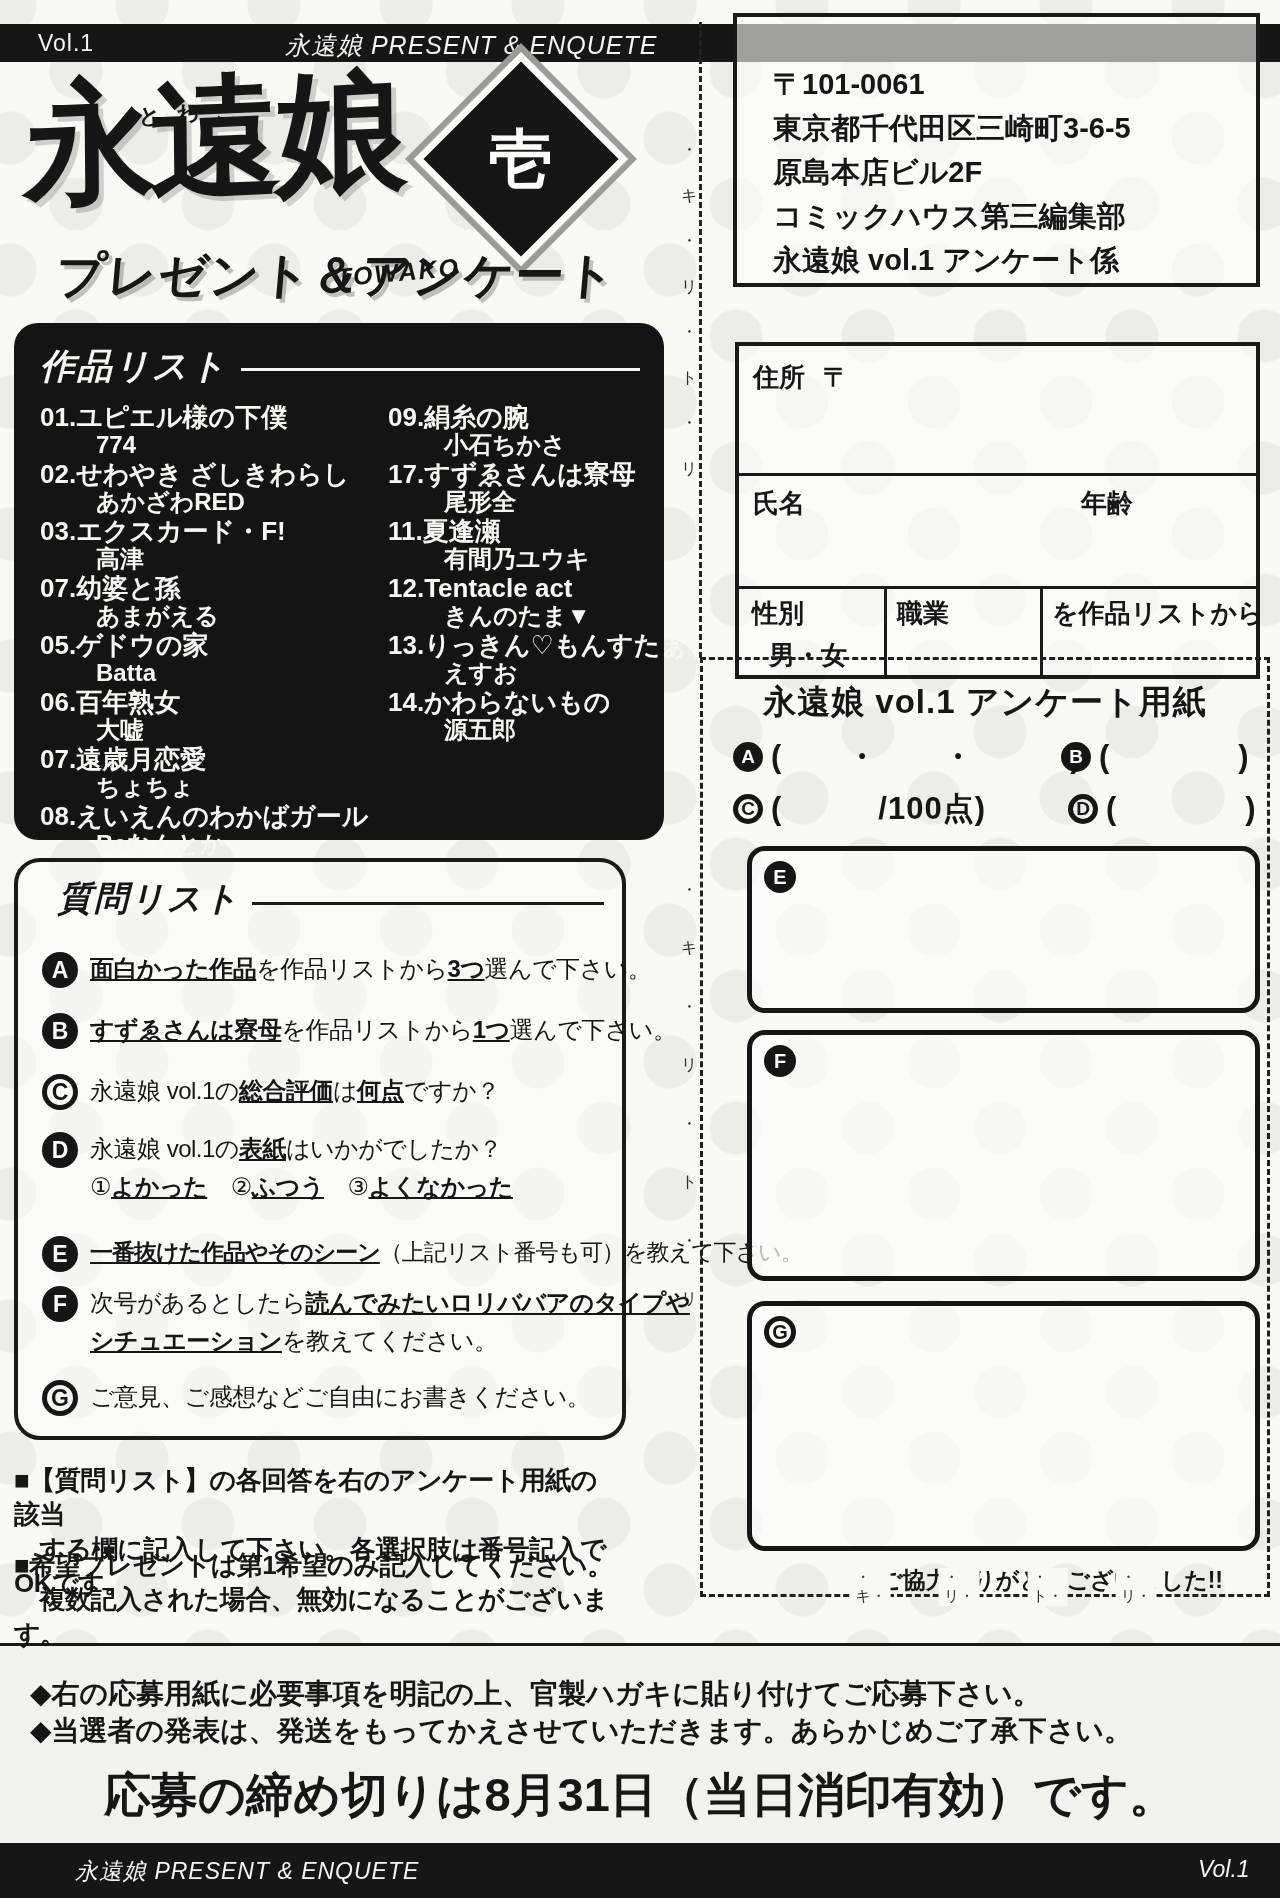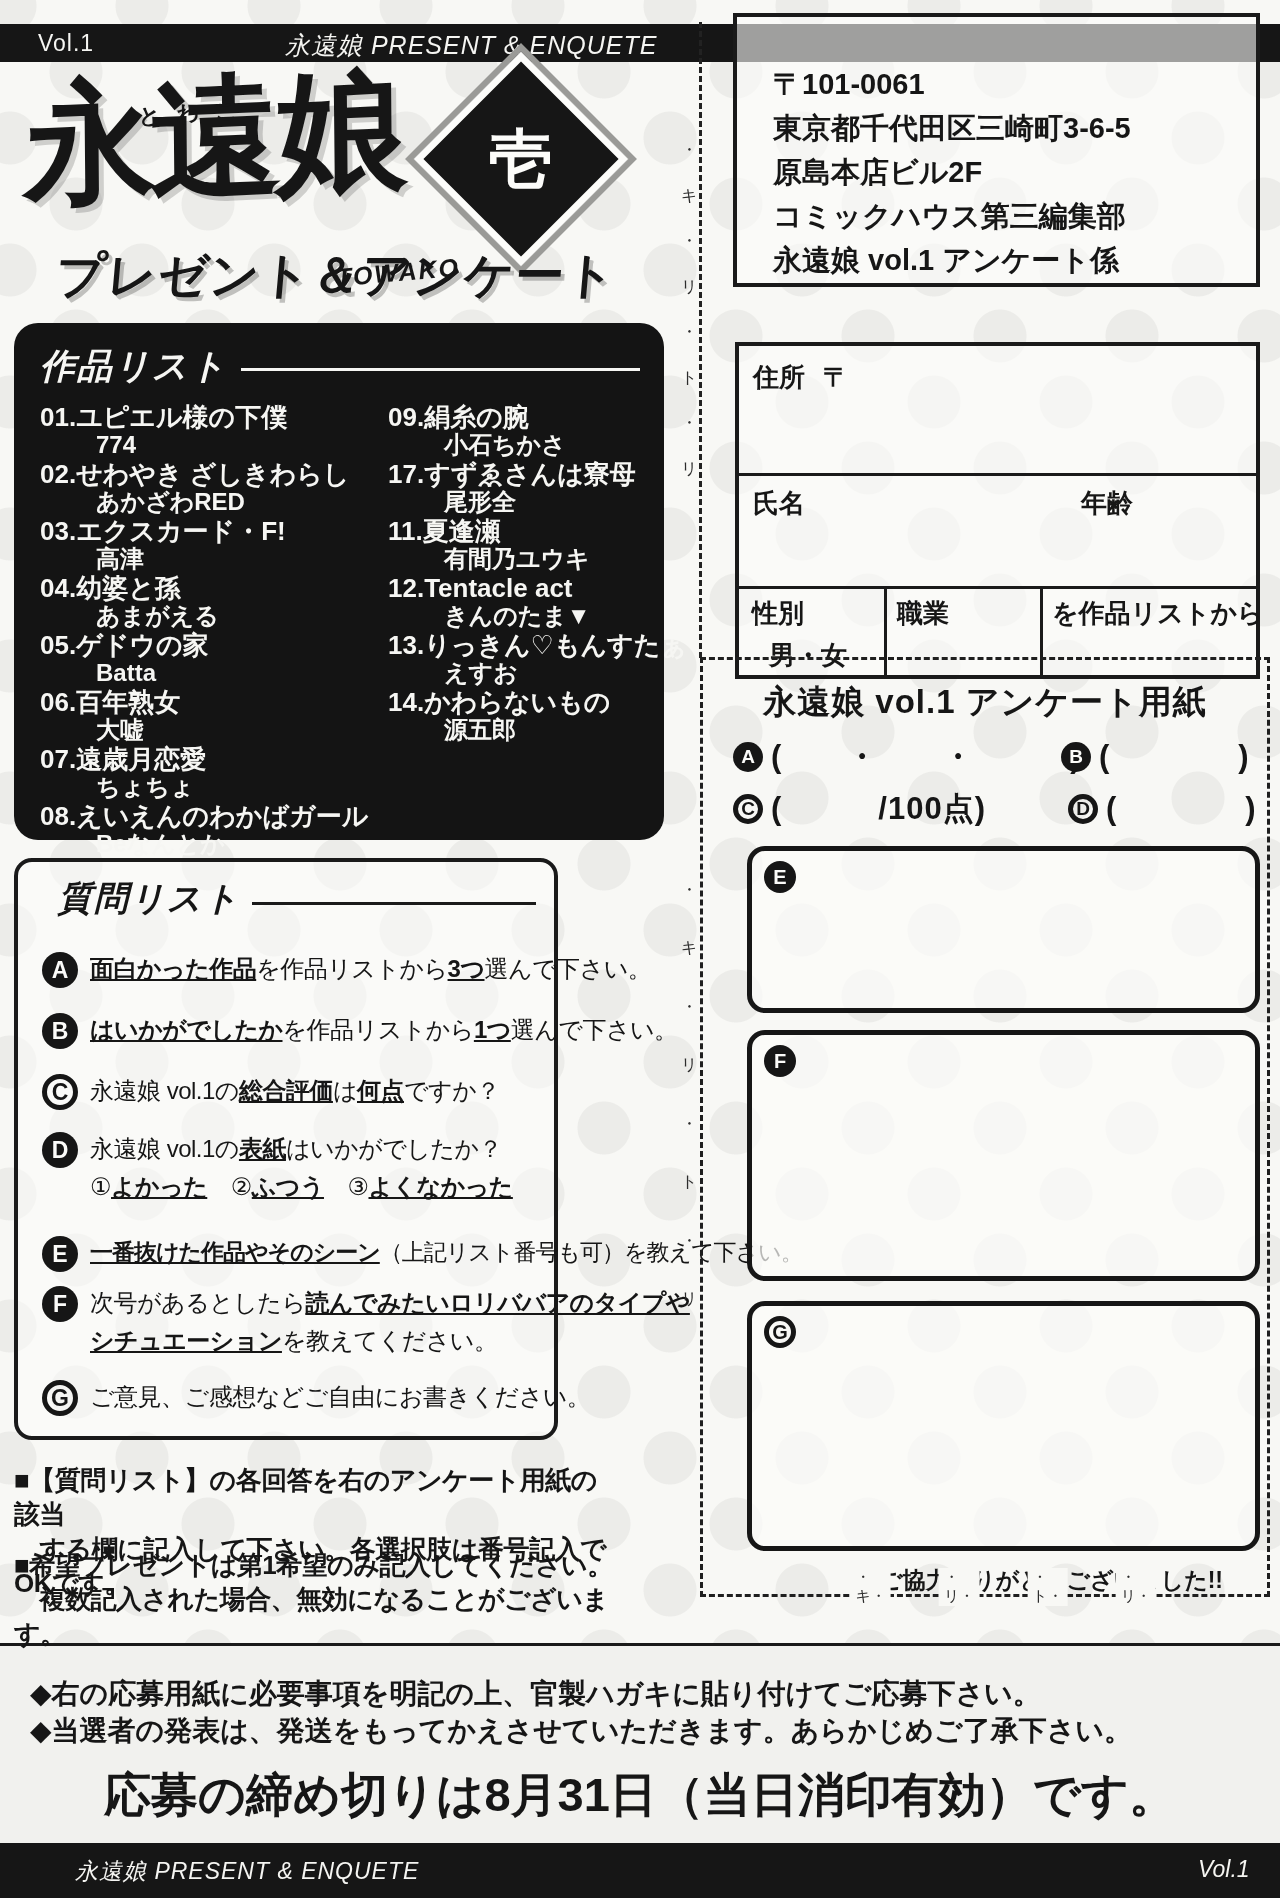--- a/index.html
+++ b/index.html
@@ -39,21 +39,21 @@
   .works-heading{display:flex;align-items:center;margin:0 0 14px 0;}
   .works-heading .wh-text{font-size:35px;font-weight:900;font-style:italic;letter-spacing:2px;}
   .works-heading .wh-rule{flex:1;height:3px;background:#f6f6f3;margin:6px 10px 0 14px;}
   .works-cols{display:flex;}
   .works-col1{width:348px;}
   .works-col2{width:262px;}
   .work-item{margin-bottom:9px;height:48px;}
   .work-title{font-size:26px;font-weight:800;letter-spacing:0;white-space:nowrap;line-height:1.05;}
   .work-author{font-size:24px;font-weight:700;margin-left:56px;line-height:1.2;white-space:nowrap;}
   
-  .qbox{position:absolute;left:14px;top:858px;width:544px;height:582px;border:4px solid #1a1a1a;border-radius:18px;box-sizing:border-box;background:rgba(252,252,250,.55);}
+  .qbox{position:absolute;left:14px;top:858px;width:612px;height:582px;border:4px solid #1a1a1a;border-radius:26px;box-sizing:border-box;background:rgba(252,252,250,.55);}
   .q-heading{position:absolute;left:40px;top:14px;right:14px;display:flex;align-items:center;margin:0;}
   .q-heading .qh-text{font-size:34px;font-weight:900;font-style:italic;letter-spacing:2px;}
   .q-heading .qh-rule{flex:1;height:3px;background:#1a1a1a;margin:8px 4px 0 12px;}
   .q-item{position:absolute;left:24px;right:10px;display:flex;}
   .q-badge{flex:0 0 auto;width:36px;height:36px;margin-right:12px;margin-top:-2px;}
   .q-text{font-size:24px;line-height:1.25;letter-spacing:-0.5px;white-space:nowrap;}
   .q-text b{font-weight:900;text-decoration:underline;}
   .q-line2{margin-top:8px;}
   .badge{display:inline-flex;align-items:center;justify-content:center;border-radius:50%;font-weight:900;box-sizing:border-box;}
   .badge.fill{background:#161616;color:#fbfbf9;}
@@ -123,21 +123,21 @@
           </div>
           <div class="work-item">
             <div class="work-title">02.せわやき ざしきわらし</div>
             <div class="work-author">あかざわRED</div>
           </div>
           <div class="work-item">
             <div class="work-title">03.エクスカード・F!</div>
             <div class="work-author">高津</div>
           </div>
           <div class="work-item">
-            <div class="work-title">04.幼婆と孫</div>
+            <div class="work-title">07.幼婆と孫</div>
             <div class="work-author">あまがえる</div>
           </div>
           <div class="work-item">
             <div class="work-title">05.ゲドウの家</div>
             <div class="work-author">Batta</div>
           </div>
           <div class="work-item">
             <div class="work-title">06.百年熟女</div>
             <div class="work-author">大嘘</div>
           </div>
@@ -187,21 +187,21 @@
     <div id="q-items">
         <div class="q-item" style="top: 92px;">
           <span class="badge b36 fill q-badge">A</span>
           <div class="q-text">
             <div><b>面白かった作品</b><span>を作品リストから</span><b>3つ</b><span>選んで下さい。</span></div>
           </div>
         </div>
         <div class="q-item" style="top: 153px;">
           <span class="badge b36 fill q-badge">B</span>
           <div class="q-text">
-            <div><b>はいかがでしたか</b><span>を作品リストから</span><b>1つ</b><span>選んで下さい。</span></div>
+            <div><b>すずゑさんは寮母</b><span>を作品リストから</span><b>1つ</b><span>選んで下さい。</span></div>
           </div>
         </div>
         <div class="q-item" style="top: 214px;">
           <span class="badge b36 ring q-badge">C</span>
           <div class="q-text">
             <div><span>永遠娘 vol.1の</span><b>総合評価</b><span>は</span><b>何点</b><span>ですか？</span></div>
           </div>
         </div>
         <div class="q-item" style="top: 272px;">
           <span class="badge b36 fill q-badge">D</span>

